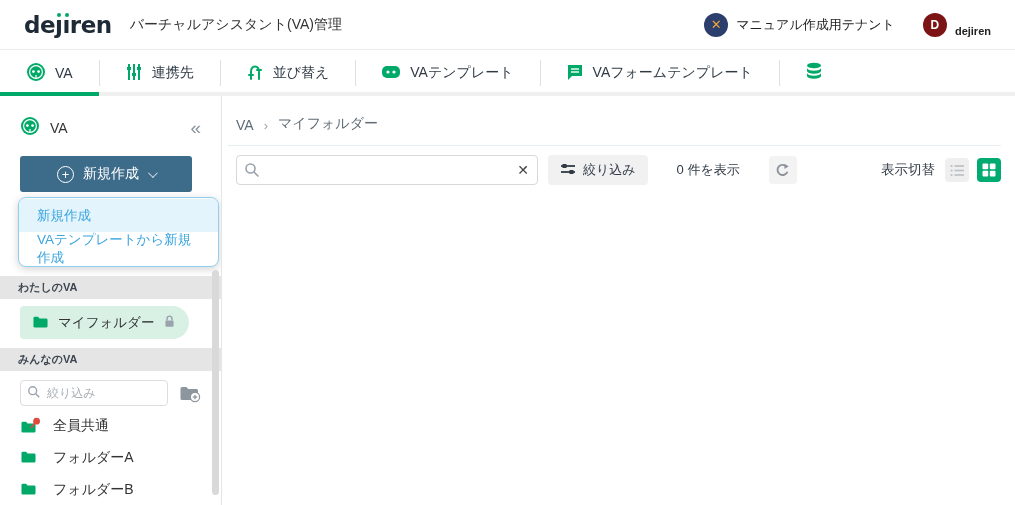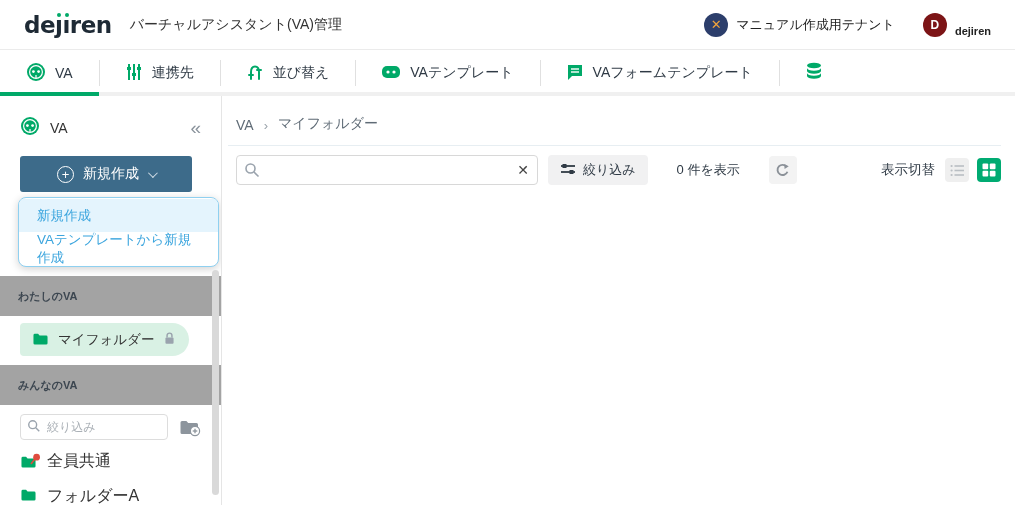--- a/index.html
+++ b/index.html
@@ -58,36 +58,36 @@
     display:flex; align-items:center; justify-content:center; font-size:13px;
     line-height:1; font-weight:normal; }
   .chev-down { width:7px; height:7px; border-right:1.5px solid #cfdbe4;
     border-bottom:1.5px solid #cfdbe4; transform:rotate(45deg) translateY(-2px); }
   .dropdown { margin:5px 2px 0 18px; background:#fff; border:1px solid #8fd0f0;
     border-radius:8px; box-shadow:0 2px 8px rgba(0,0,0,.18); overflow:hidden;
     padding:1px 0; }
   .dd-item { height:33px; display:flex; align-items:center; padding:0 18px;
     font-size:13.5px; color:#3ba5de; cursor:pointer; }
   .dd-item.hl { background:#e4f4fd; }
-  .section-strip { margin-top:9px; height:40px; background:#a3a3a3; display:flex;
+  .section-strip { margin-top:9px; height:23px; background:#e5e5e5; display:flex;
     align-items:center; padding:0 18px; font-size:11px; font-weight:bold;
     color:#3c4650; }
   .pill-item { margin:7px 32px 0 20px; height:33px; background:#d9f1e4;
     border-radius:4px 17px 17px 4px; display:flex; align-items:center; gap:9px;
     padding:0 10px 0 12px; font-size:13.5px; color:#333; cursor:pointer; }
   .sb-search-row { margin:9px 20px 0; display:flex; align-items:center; gap:11px; }
   .sb-search { position:relative; flex:1; }
   .sb-search input { width:100%; height:26px; border:1px solid #ddd; border-radius:4px;
     padding:0 6px 0 26px; font-size:12px; color:#333; outline:none;
     font-family:inherit; }
   .sb-search input::placeholder { color:#aab0b6; }
   .sb-search .mag { position:absolute; left:7px; top:5px; }
   .folder-list { margin-top:4px; }
-  .folder-item { display:flex; align-items:center; gap:10px; padding:7px 0 7px 20px;
-    font-size:16px; color:#333; cursor:pointer; }
+  .folder-item { display:flex; align-items:center; gap:16px; padding:7px 0 7px 20px;
+    font-size:14px; color:#333; cursor:pointer; }
   .pin-wrap { position:relative; display:flex; }
   .pin-wrap .pin { position:absolute; right:-4px; top:-3px; }
   .sb-scroll { position:absolute; right:2px; top:174px; width:7px; height:225px;
     background:#d9d9d9; border-radius:4px; cursor:grab; }
 
   
   .breadcrumb-row { height:50px; display:flex; align-items:flex-end; gap:10px;
     padding:0 0 12px 8px; border-bottom:1px solid #e7eef2; font-size:14px;
     color:#5f6b76; }
   .crumb { cursor:pointer; }

